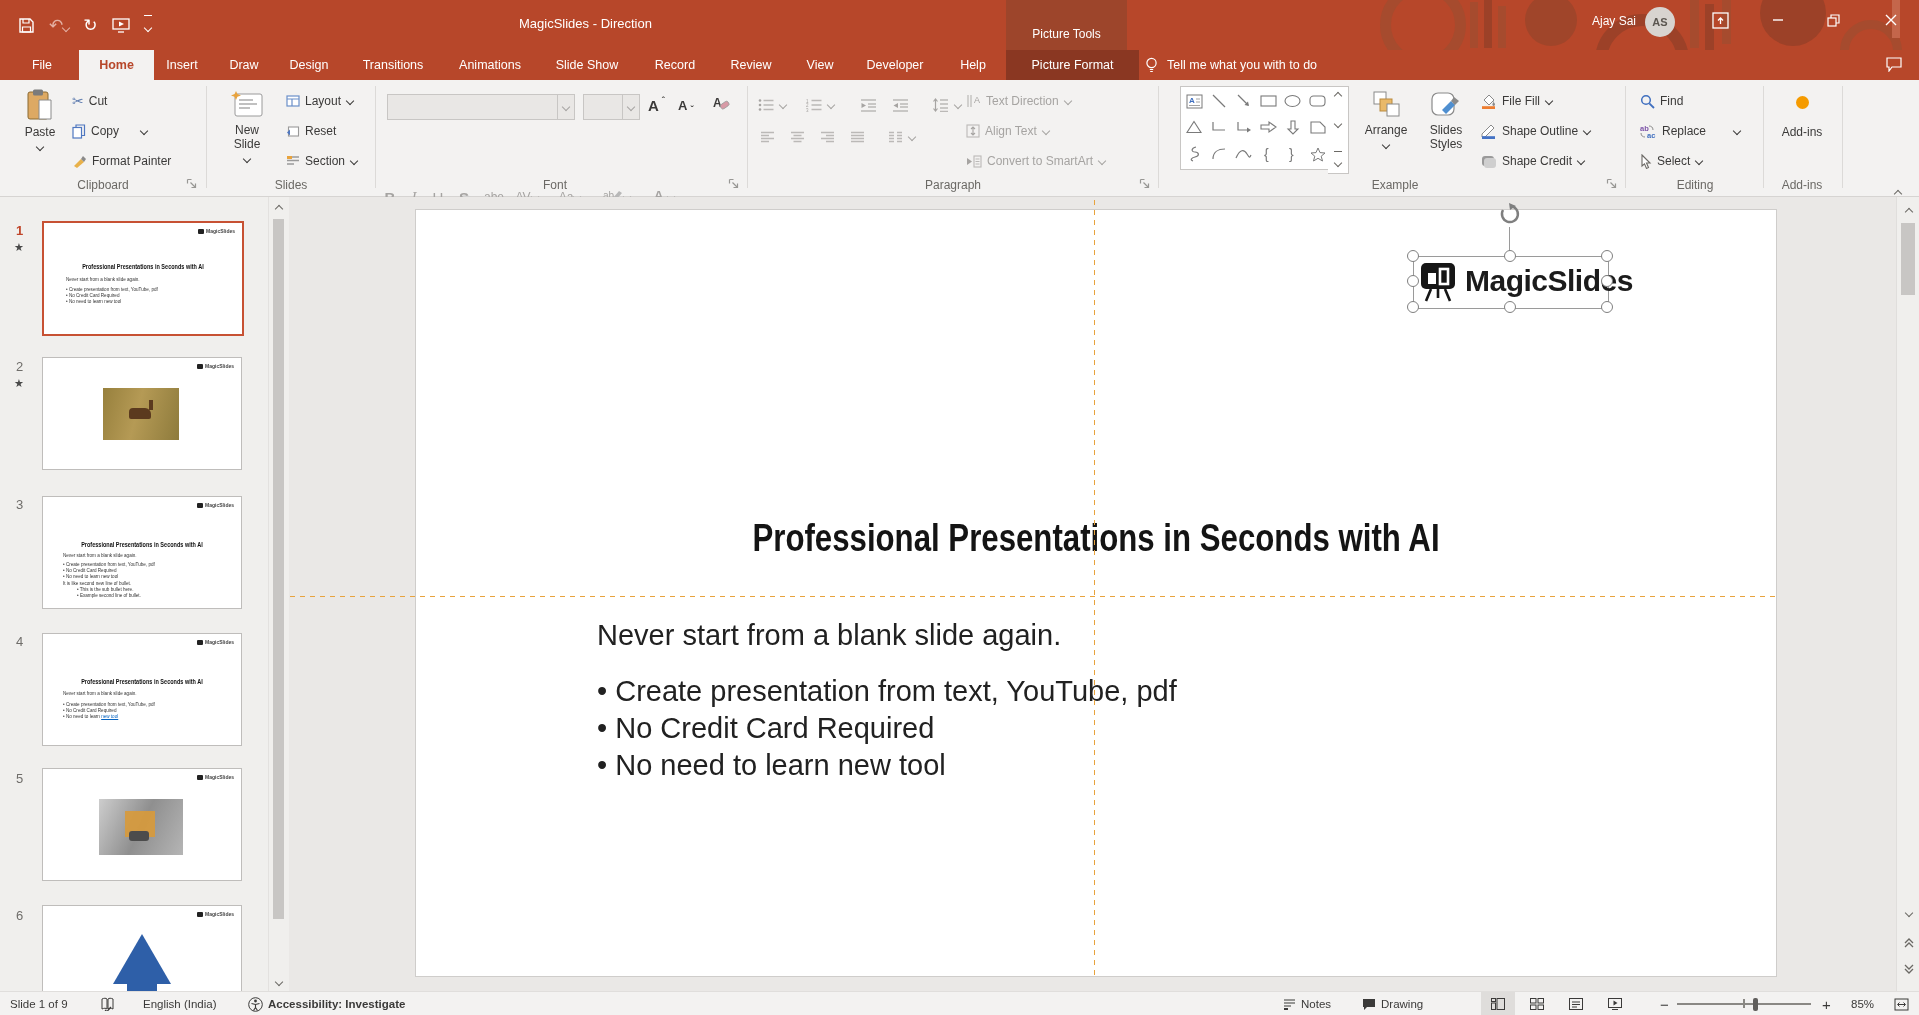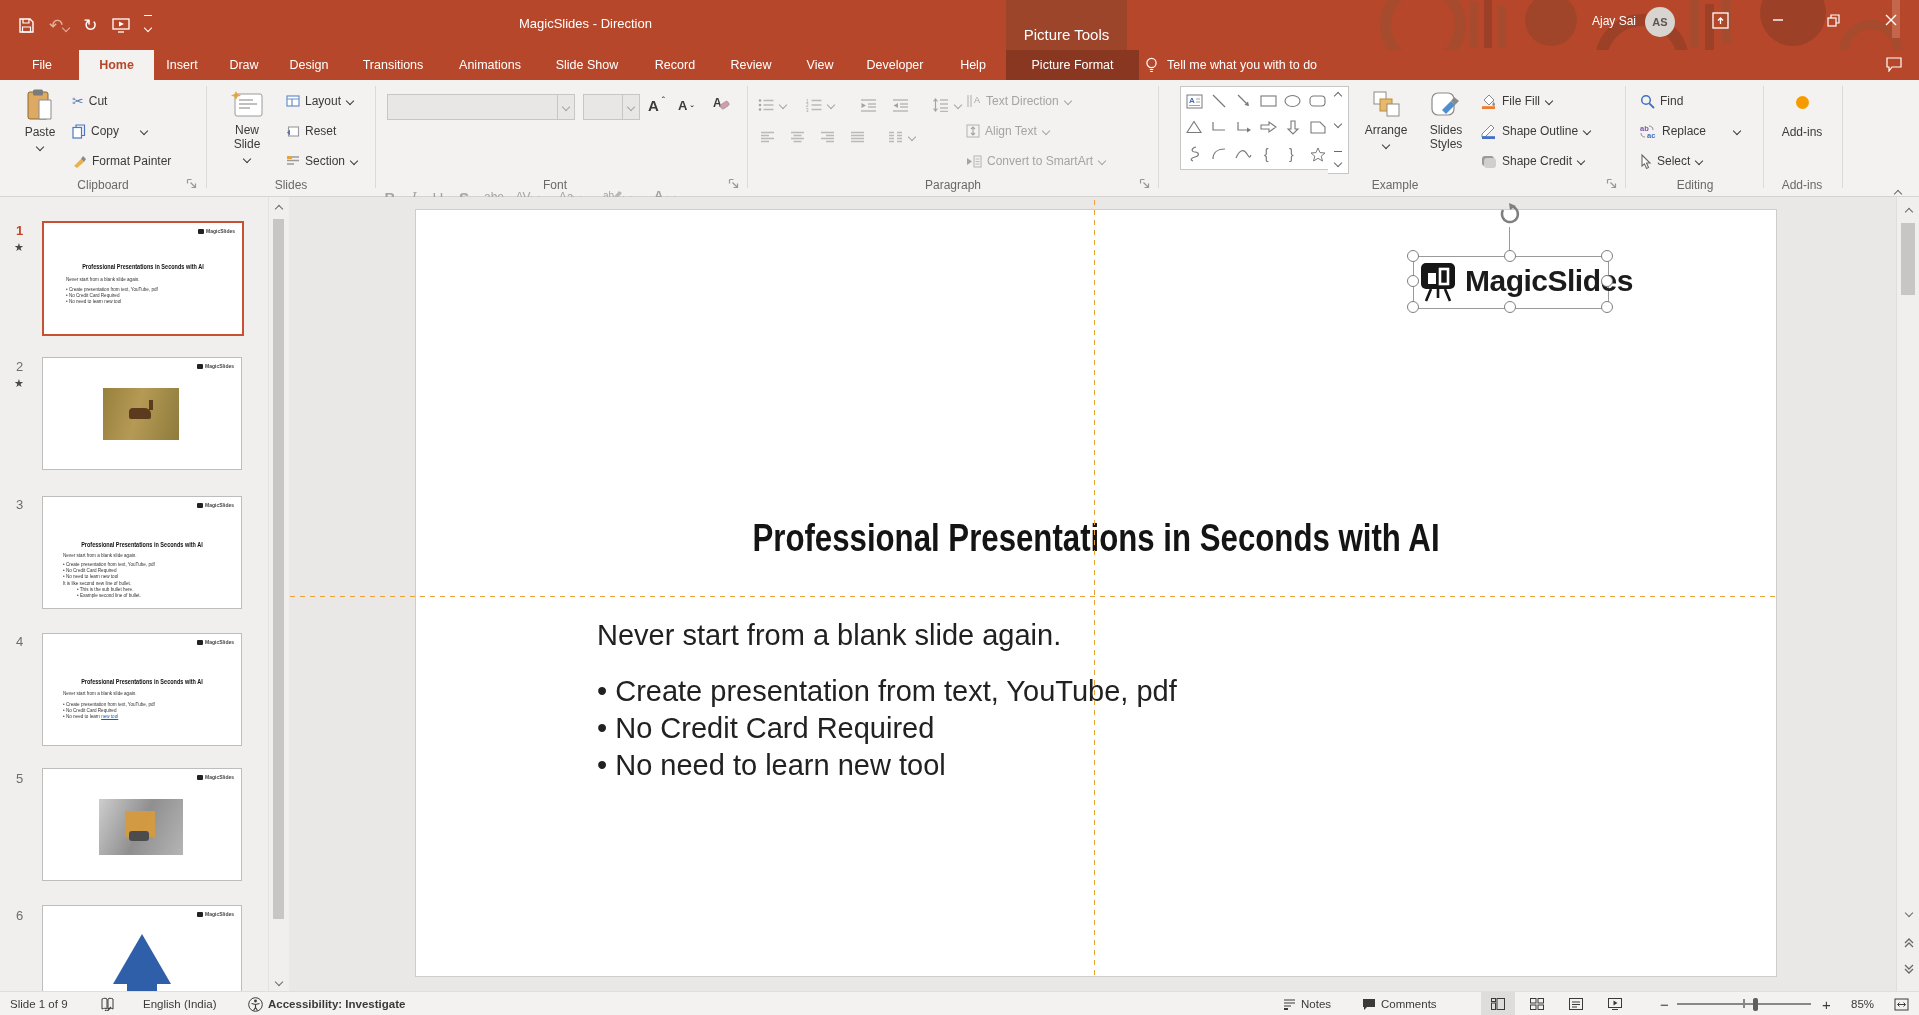--- a/index.html
+++ b/index.html
@@ -6,21 +6,21 @@
   body{width:1919px;height:1015px;overflow:hidden;position:relative;
        font-family:"Liberation Sans",sans-serif;background:#EAE8E6;color:#3B3A39;-webkit-font-smoothing:antialiased}
   .abs{position:absolute}
   
   .titlebar{position:absolute;left:0;top:0;width:1919px;height:50px;background:#B7472A;color:#fff;overflow:hidden}
   .tabrow{position:absolute;left:0;top:50px;width:1919px;height:30px;background:#B7472A;color:#fff;overflow:hidden}
   .qat{position:absolute;left:18px;top:10px;display:flex;align-items:center;gap:14px;height:30px}
   .qat .g{font-size:17px;line-height:1;color:#fff}
   .app-title{position:absolute;left:519px;top:16px;font-size:13px;color:#fff;white-space:nowrap}
   .ctx-header{position:absolute;left:1006px;top:0;width:121px;height:68px;background:#9D452B;color:#fff;
-              font-size:15px;display:flex;align-items:center;justify-content:center}
+              font-size:12px;display:flex;align-items:center;justify-content:center}
   .user{position:absolute;left:1592px;top:14px;font-size:12px;color:#fff}
   .avatar{position:absolute;left:1645px;top:7px;width:30px;height:30px;border-radius:50%;background:#D8D4D0;color:#5b5650;
           font-size:11px;font-weight:bold;display:flex;align-items:center;justify-content:center}
   .winbtn{position:absolute;top:0;width:46px;height:40px;display:flex;align-items:center;justify-content:center}
   
   .art{position:absolute;left:1340px;top:0;width:579px;height:80px;overflow:hidden;pointer-events:none}
   .art div{position:absolute}
   
   .tab{position:absolute;top:0;height:30px;line-height:30px;font-size:12.5px;color:#fff;text-align:center;cursor:default;padding:0 6px}
   .tab.active{background:#F3F2F1;color:#B7472A;font-weight:bold}
@@ -724,21 +724,21 @@
     <svg width="13" height="12" viewBox="0 0 13 12">
         <path d="M1 2h11M1 5h11M1 8h7" stroke="#3B3A39" stroke-width="1.2"></path>
         <path d="M1 11h4" stroke="#3B3A39" stroke-width="2"></path>
       </svg>
     <span>Notes</span>
   </div>
   <div class="it" style="left:1362px">
     <svg width="14" height="13" viewBox="0 0 14 13">
         <path d="M1 1h12v8H5l-3 3V9H1z" fill="#3B3A39"></path>
       </svg>
-    <span>Comments</span>
+    <span>Drawing</span>
   </div>
 
   <div class="it" style="left:1481px">
     <span class="viewbtn on">
       <svg width="14" height="12" viewBox="0 0 14 12">
           <rect x="0.5" y="0.5" width="4" height="3" fill="none" stroke="#3B3A39"></rect>
           <rect x="0.5" y="5" width="4" height="6.5" fill="none" stroke="#3B3A39"></rect>
           <rect x="6" y="0.5" width="7.5" height="11" fill="none" stroke="#3B3A39"></rect>
         </svg>
     </span>

